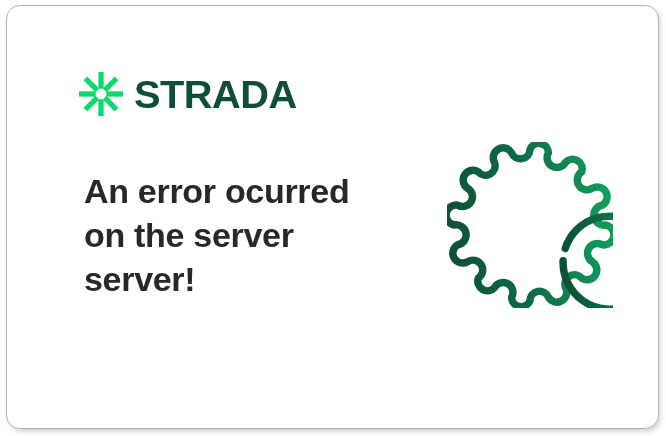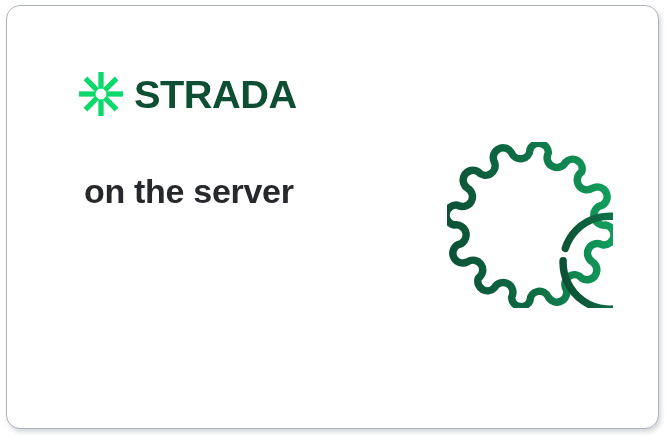--- a/index.html
+++ b/index.html
@@ -114,21 +114,23 @@
             <path d="M44.0 62.0 L56.0 62.0 L56.0 100 L44.0 100 Z"></path>
             <path d="M0 44.0 L38.0 44.0 L38.0 56.0 L0 56.0 Z"></path>
             <path d="M62.0 44.0 L100 44.0 L100 56.0 L62.0 56.0 Z"></path>
           </g>
         </g>
       </svg>
       <span class="logo-word">STRADA</span>
     </div>
 
     <h1 class="headline">
+      <span class="ln">An error ocurred</span>
       <span class="ln">on the server</span>
+      <span class="ln">server!</span>
     </h1>
 
     <svg class="gear" viewBox="0 0 200 200" aria-hidden="true">
       <defs>
         <linearGradient id="gearGrad" x1="0" y1="0.45" x2="1" y2="0.35">
           <stop offset="0%" stop-color="#0C5135"></stop>
           <stop offset="45%" stop-color="#0E6B44"></stop>
           <stop offset="100%" stop-color="#12A05C"></stop>
         </linearGradient>
       </defs>

